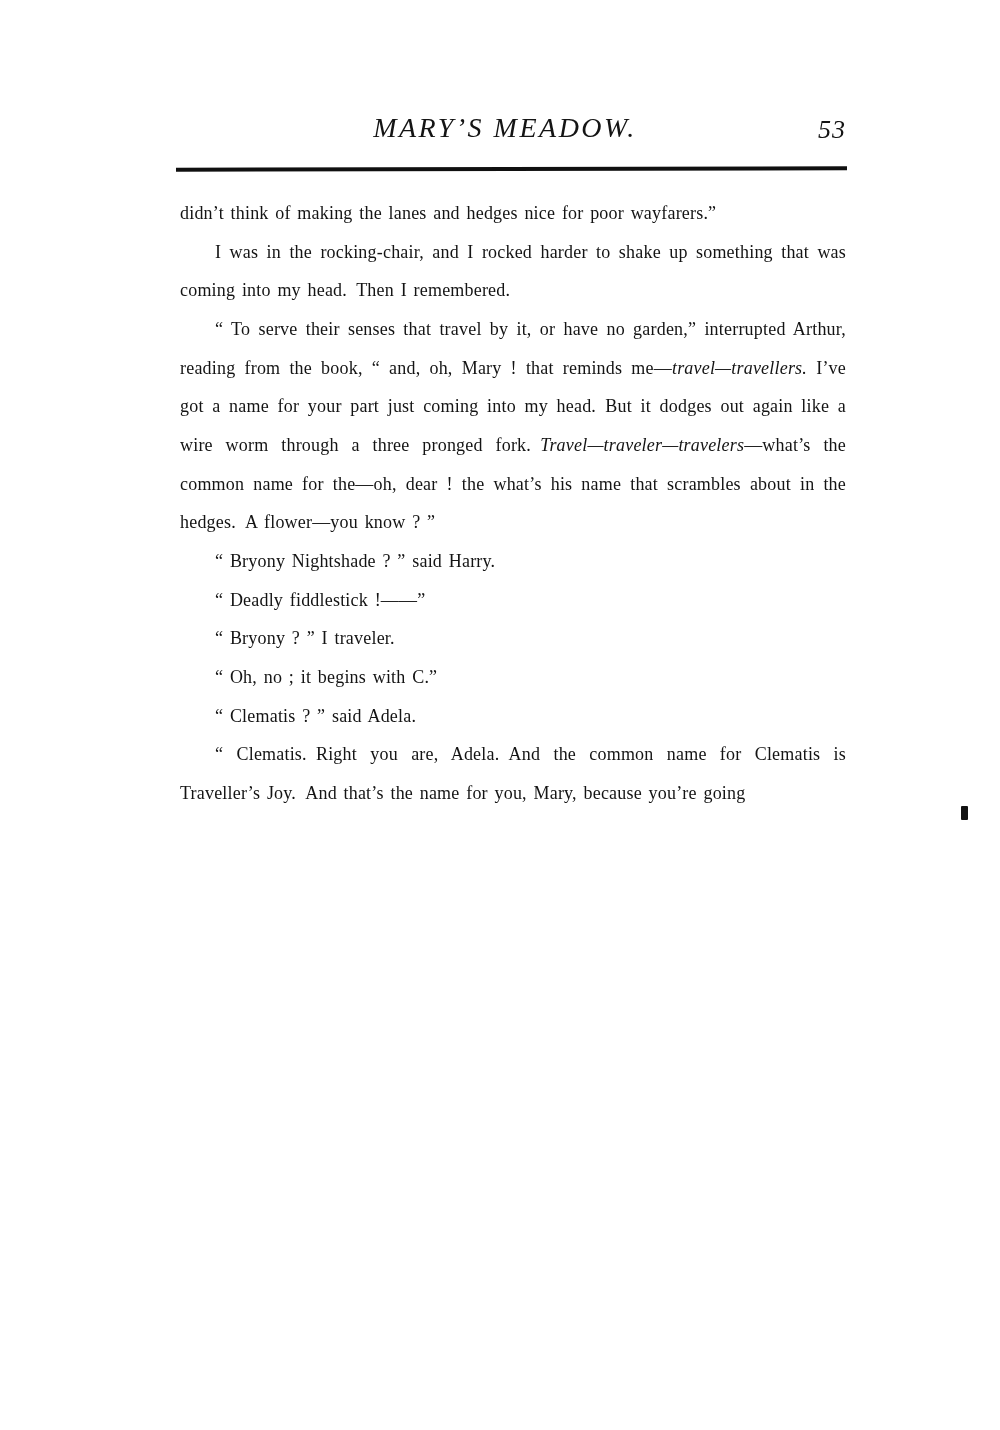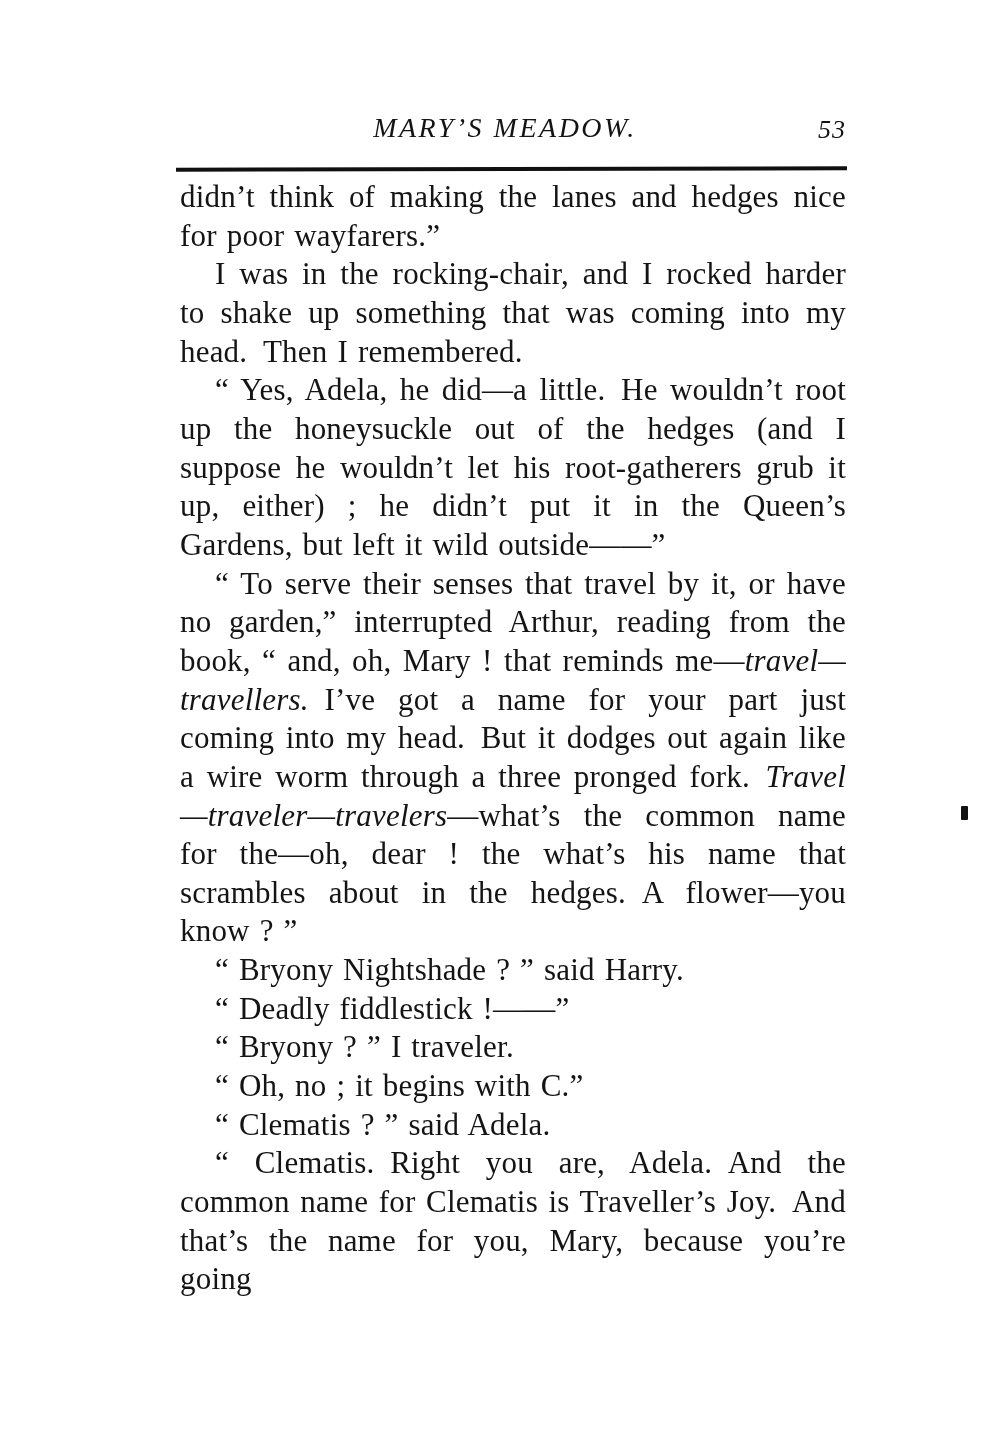--- a/index.html
+++ b/index.html
@@ -28,22 +28,22 @@
     letter-spacing: 1px;
     font-style: italic;
   }
   .header-rule {
     position: absolute; top: 167px; left: 176px;
     width: 671px; height: 4px;
     background: #101010;
     transform: rotate(-0.12deg);
   }
   .page-body {
-    position: absolute; top: 178px; left: 180px; width: 666px;
-    font-size: 31px;
+    position: absolute; top: 194px; left: 180px; width: 666px;
+    font-size: 18px;
     line-height: 38.65px;
     text-align: justify;
     letter-spacing: 0.2px;
     word-spacing: 2px;
   }
   .page-body p { margin: 0; padding: 0; }
   .page-body p.indent { text-indent: 35px; }
   .it { font-style: italic; }
 
   .ink-speck {
@@ -60,21 +60,20 @@
 
   <div class="running-title">MARY’S MEADOW.</div>
 
   <div class="page-number">53</div>
 
   <div class="header-rule"></div>
 
   <main class="page-body">
       <p class=""><span>didn’t think of making the lanes and hedges nice for poor wayfarers.”</span></p>
       <p class="indent"><span>I was in the rocking-chair, and I rocked harder to shake up something that was coming into my head. Then I remembered.</span></p>
-      <p class="indent"><span>“ Yes, Adela, he did—a little. He wouldn’t root up the honeysuckle out of the hedges (and I suppose he wouldn’t let his root-gatherers grub it up, either) ; he didn’t put it in the Queen’s Gardens, but left it wild outside——”</span></p>
       <p class="indent"><span>“ To serve their senses that travel by it, or have no garden,” interrupted Arthur, reading from the book, “ and, oh, Mary ! that reminds me—</span><span class="it">travel—travellers.</span><span> I’ve got a name for your part just coming into my head. But it dodges out again like a wire worm through a three pronged fork. </span><span class="it">Travel—traveler—travelers</span><span>—what’s the common name for the—oh, dear ! the what’s his name that scrambles about in the hedges. A flower—you know ? ”</span></p>
       <p class="indent"><span>“ Bryony Nightshade ? ” said Harry.</span></p>
       <p class="indent"><span>“ Deadly fiddlestick !——”</span></p>
       <p class="indent"><span>“ Bryony ? ” I traveler.</span></p>
       <p class="indent"><span>“ Oh, no ; it begins with C.”</span></p>
       <p class="indent"><span>“ Clematis ? ” said Adela.</span></p>
       <p class="indent"><span>“ Clematis. Right you are, Adela. And the common name for Clematis is Traveller’s Joy. And that’s the name for you, Mary, because you’re going</span></p>
     </main>
 
   <div class="ink-speck"></div>

